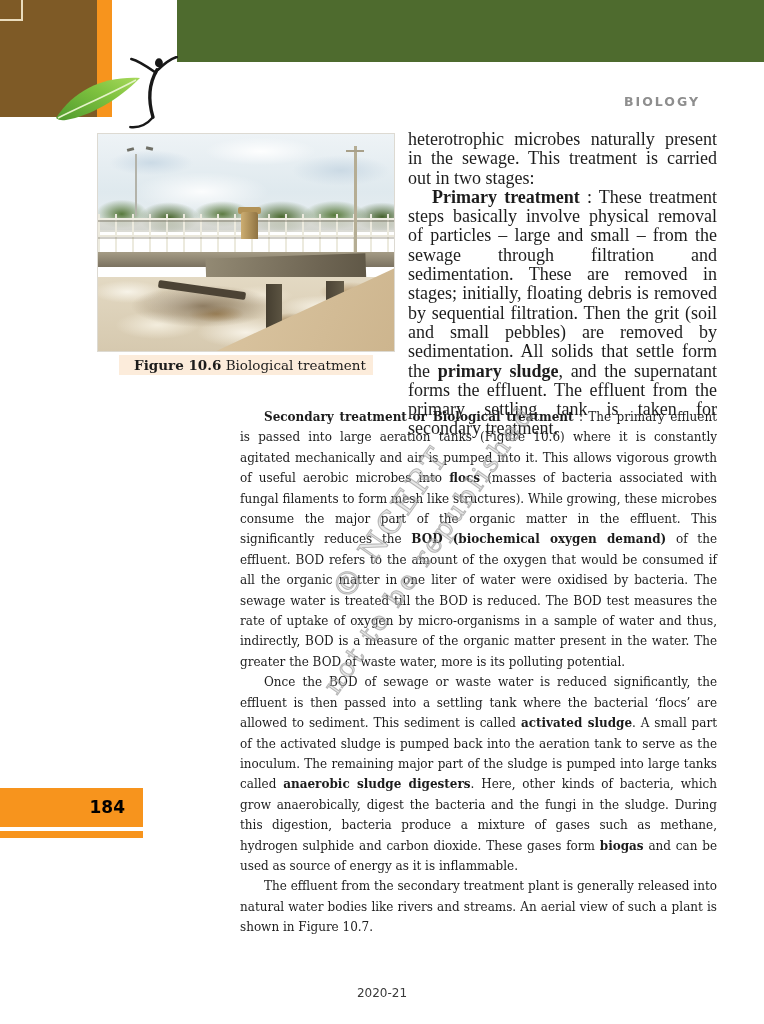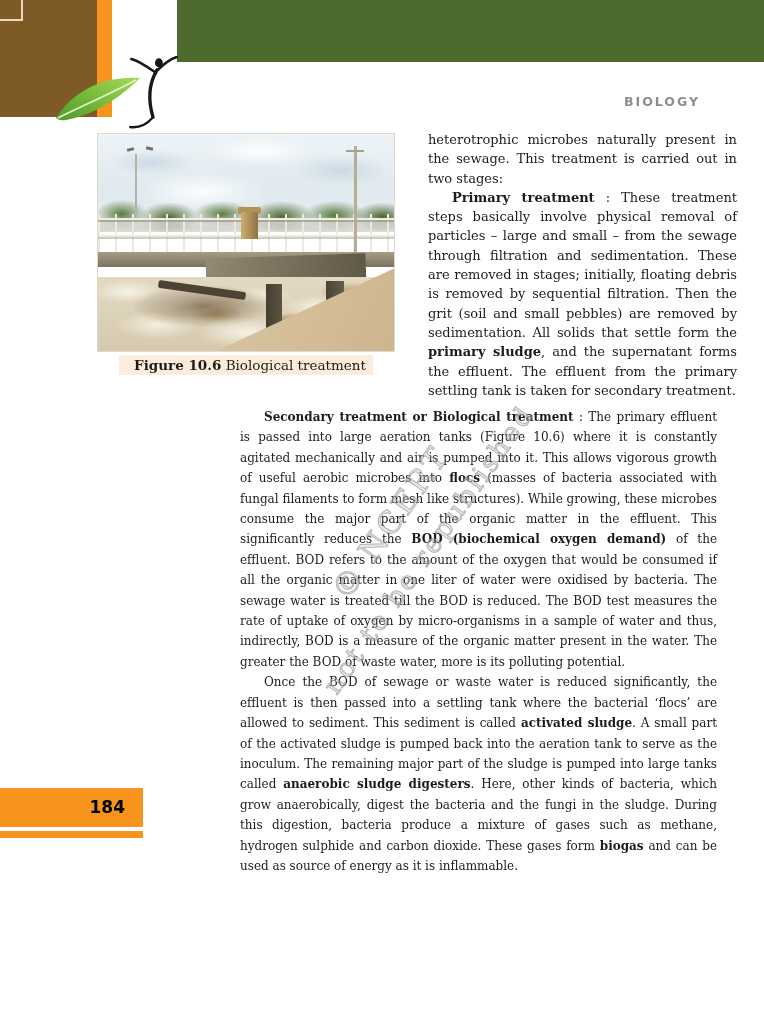--- a/index.html
+++ b/index.html
@@ -77,21 +77,21 @@
     transform:rotate(8deg);border-radius:2px;}
   .ph-wedge{position:absolute;left:0;top:0;right:0;bottom:0;
     clip-path:polygon(40% 100%, 100% 62%, 100% 100%);
     background:linear-gradient(115deg,#e7d4b2,#cdb58e);}
 
   .caption{position:absolute;left:97px;top:357px;width:298px;text-align:center;font-size:13.5px;}
   .caption .pill{background:#fcecdb;padding:2px 7px;}
   .caption .cap-label{font-weight:bold;margin-left:8px;}
 
   
-  .col-text{position:absolute;left:428px;top:130px;width:309px;font-size:13px;line-height:19.3px;}
+  .col-text{position:absolute;left:408px;top:130px;width:309px;font-size:18px;line-height:19.3px;font-family:Liberation Serif, serif;}
   .main-text{position:absolute;left:240px;top:407px;width:477px;font-size:12px;line-height:20.4px;}
   .para{margin:0;text-align:justify;}
   .para.indent{text-indent:24px;}
   .bold{font-weight:bold;}
 
   
   .watermark{position:absolute;left:268px;top:430px;width:280px;height:210px;
     display:flex;flex-direction:column;justify-content:center;align-items:center;gap:14px;
     transform:rotate(-55deg);pointer-events:none;}
   .watermark span{white-space:nowrap;font-family:"DejaVu Serif",serif;letter-spacing:3px;
@@ -170,23 +170,25 @@
     <span class="pill"><span class="cap-label">Figure 10.6</span><span> Biological treatment</span></span>
   </div>
 
   <div class="col-text">
       <p class="para"><span>heterotrophic microbes naturally present in the sewage. This treatment is carried out in two stages:</span></p>
       <p class="para indent"><span class="bold">Primary treatment</span><span> : These treatment steps basically involve physical removal of particles – large and small – from the sewage through filtration and sedimentation. These are removed in stages; initially, floating debris is removed by sequential filtration. Then the grit (soil and small pebbles) are removed by sedimentation. All solids that settle form the </span><span class="bold">primary sludge</span><span>, and the supernatant forms the effluent.  The effluent from the primary settling tank is taken for secondary treatment.</span></p>
     </div>
   <div class="main-text">
       <p class="para indent"><span class="bold">Secondary treatment or Biological treatment</span><span> : The primary effluent is passed into large aeration tanks (Figure 10.6) where it is constantly agitated mechanically and air is pumped into it. This allows vigorous growth of useful aerobic microbes into </span><span class="bold">flocs</span><span> (masses of bacteria associated with fungal filaments to form mesh like structures). While growing, these microbes consume the major part of the organic matter in the effluent. This significantly reduces the </span><span class="bold">BOD (biochemical oxygen demand)</span><span> of the effluent. BOD refers to the amount of the oxygen that would be consumed if all the organic matter in one liter of water were oxidised by bacteria. The sewage water is treated till the BOD is reduced. The BOD test measures the rate of uptake of oxygen by micro-organisms in a sample of water and thus, indirectly, BOD is a measure of the organic matter present in the water. The greater the BOD of waste water, more is its polluting potential.</span></p>
       <p class="para indent"><span>Once the BOD of sewage or waste water is reduced significantly, the effluent is then passed into a settling tank where the bacterial ‘flocs’ are allowed to sediment. This sediment is called </span><span class="bold">activated sludge</span><span>. A small part of the activated sludge is pumped back into the aeration tank to serve as the inoculum. The remaining major part of the sludge is pumped into large tanks called </span><span class="bold">anaerobic sludge digesters</span><span>. Here, other kinds of bacteria, which grow anaerobically, digest the bacteria and the fungi in the sludge. During this digestion, bacteria produce a mixture of gases such as methane, hydrogen sulphide and carbon dioxide. These gases form </span><span class="bold">biogas</span><span> and can be used as source of energy as it is inflammable.</span></p>
+      <p class="para indent"><span>The effluent from the secondary treatment plant is generally released into natural water bodies like rivers and streams. An aerial view of such a plant is shown in Figure 10.7.</span></p>
     </div>
 
   <div class="watermark">
     <span class="wm1">© NCERT</span>
     <span class="wm2">not to be republished</span>
   </div>
 
   <div class="pagebox">184</div>
   <div class="pagebar"></div>
+  <div class="footer">2020-21</div>
 
 </div>
 
 </body></html>

